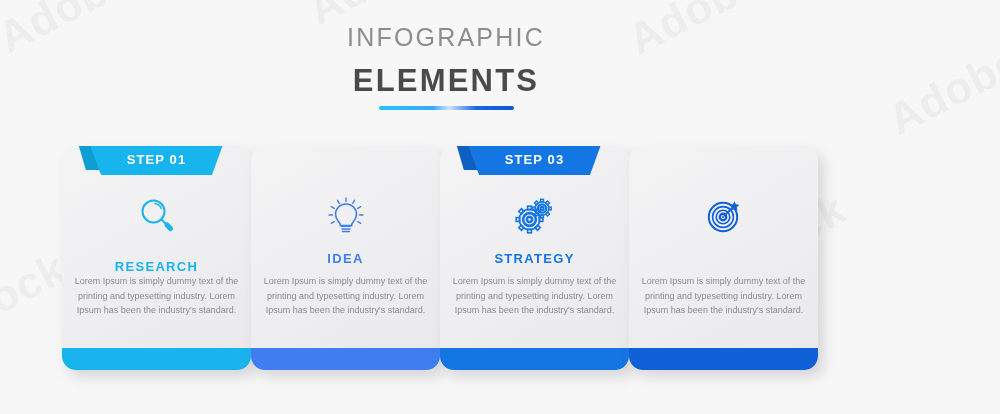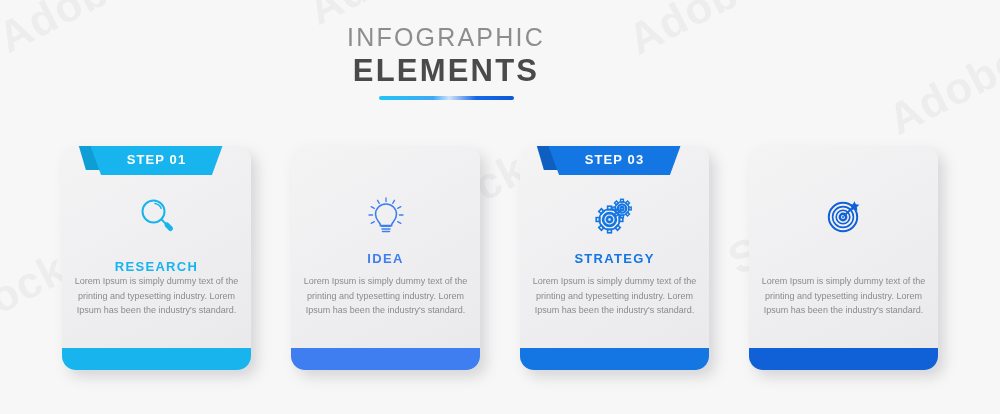--- a/index.html
+++ b/index.html
@@ -48,39 +48,38 @@
     color: #8d8d8d;
     font-weight: 400;
     line-height: 1.1;
   }
   .title-main {
     font-size: 31px;
     letter-spacing: 2.2px;
     color: #4a4a4a;
     font-weight: 700;
     line-height: 1.25;
-    margin-top: 0;
+    margin-top: 10px;
   }
   .title-underline {
     width: 135px;
     height: 4px;
     margin: 6px auto 0 auto;
     border-radius: 2px;
     background: linear-gradient(90deg,#22c4f5 0%,#3ea8f7 40%,#cfe3fb 52%,#1667e8 72%,#0d5ad6 100%);
   }
 
   
   .cards {
     position: absolute;
     top: 138px;
     left: 62px;
     width: 876px;
     height: 232px;
     display: flex;
-    justify-content: space-between;
     z-index: 10;
   }
 
   .card {
     position: relative;
     width: 189px;
     height: 224px;
     margin-top: 8px;
     border-radius: 14px;
     background: linear-gradient(150deg,#f4f4f5 0%,#eeeef0 55%,#e9e9eb 100%);

